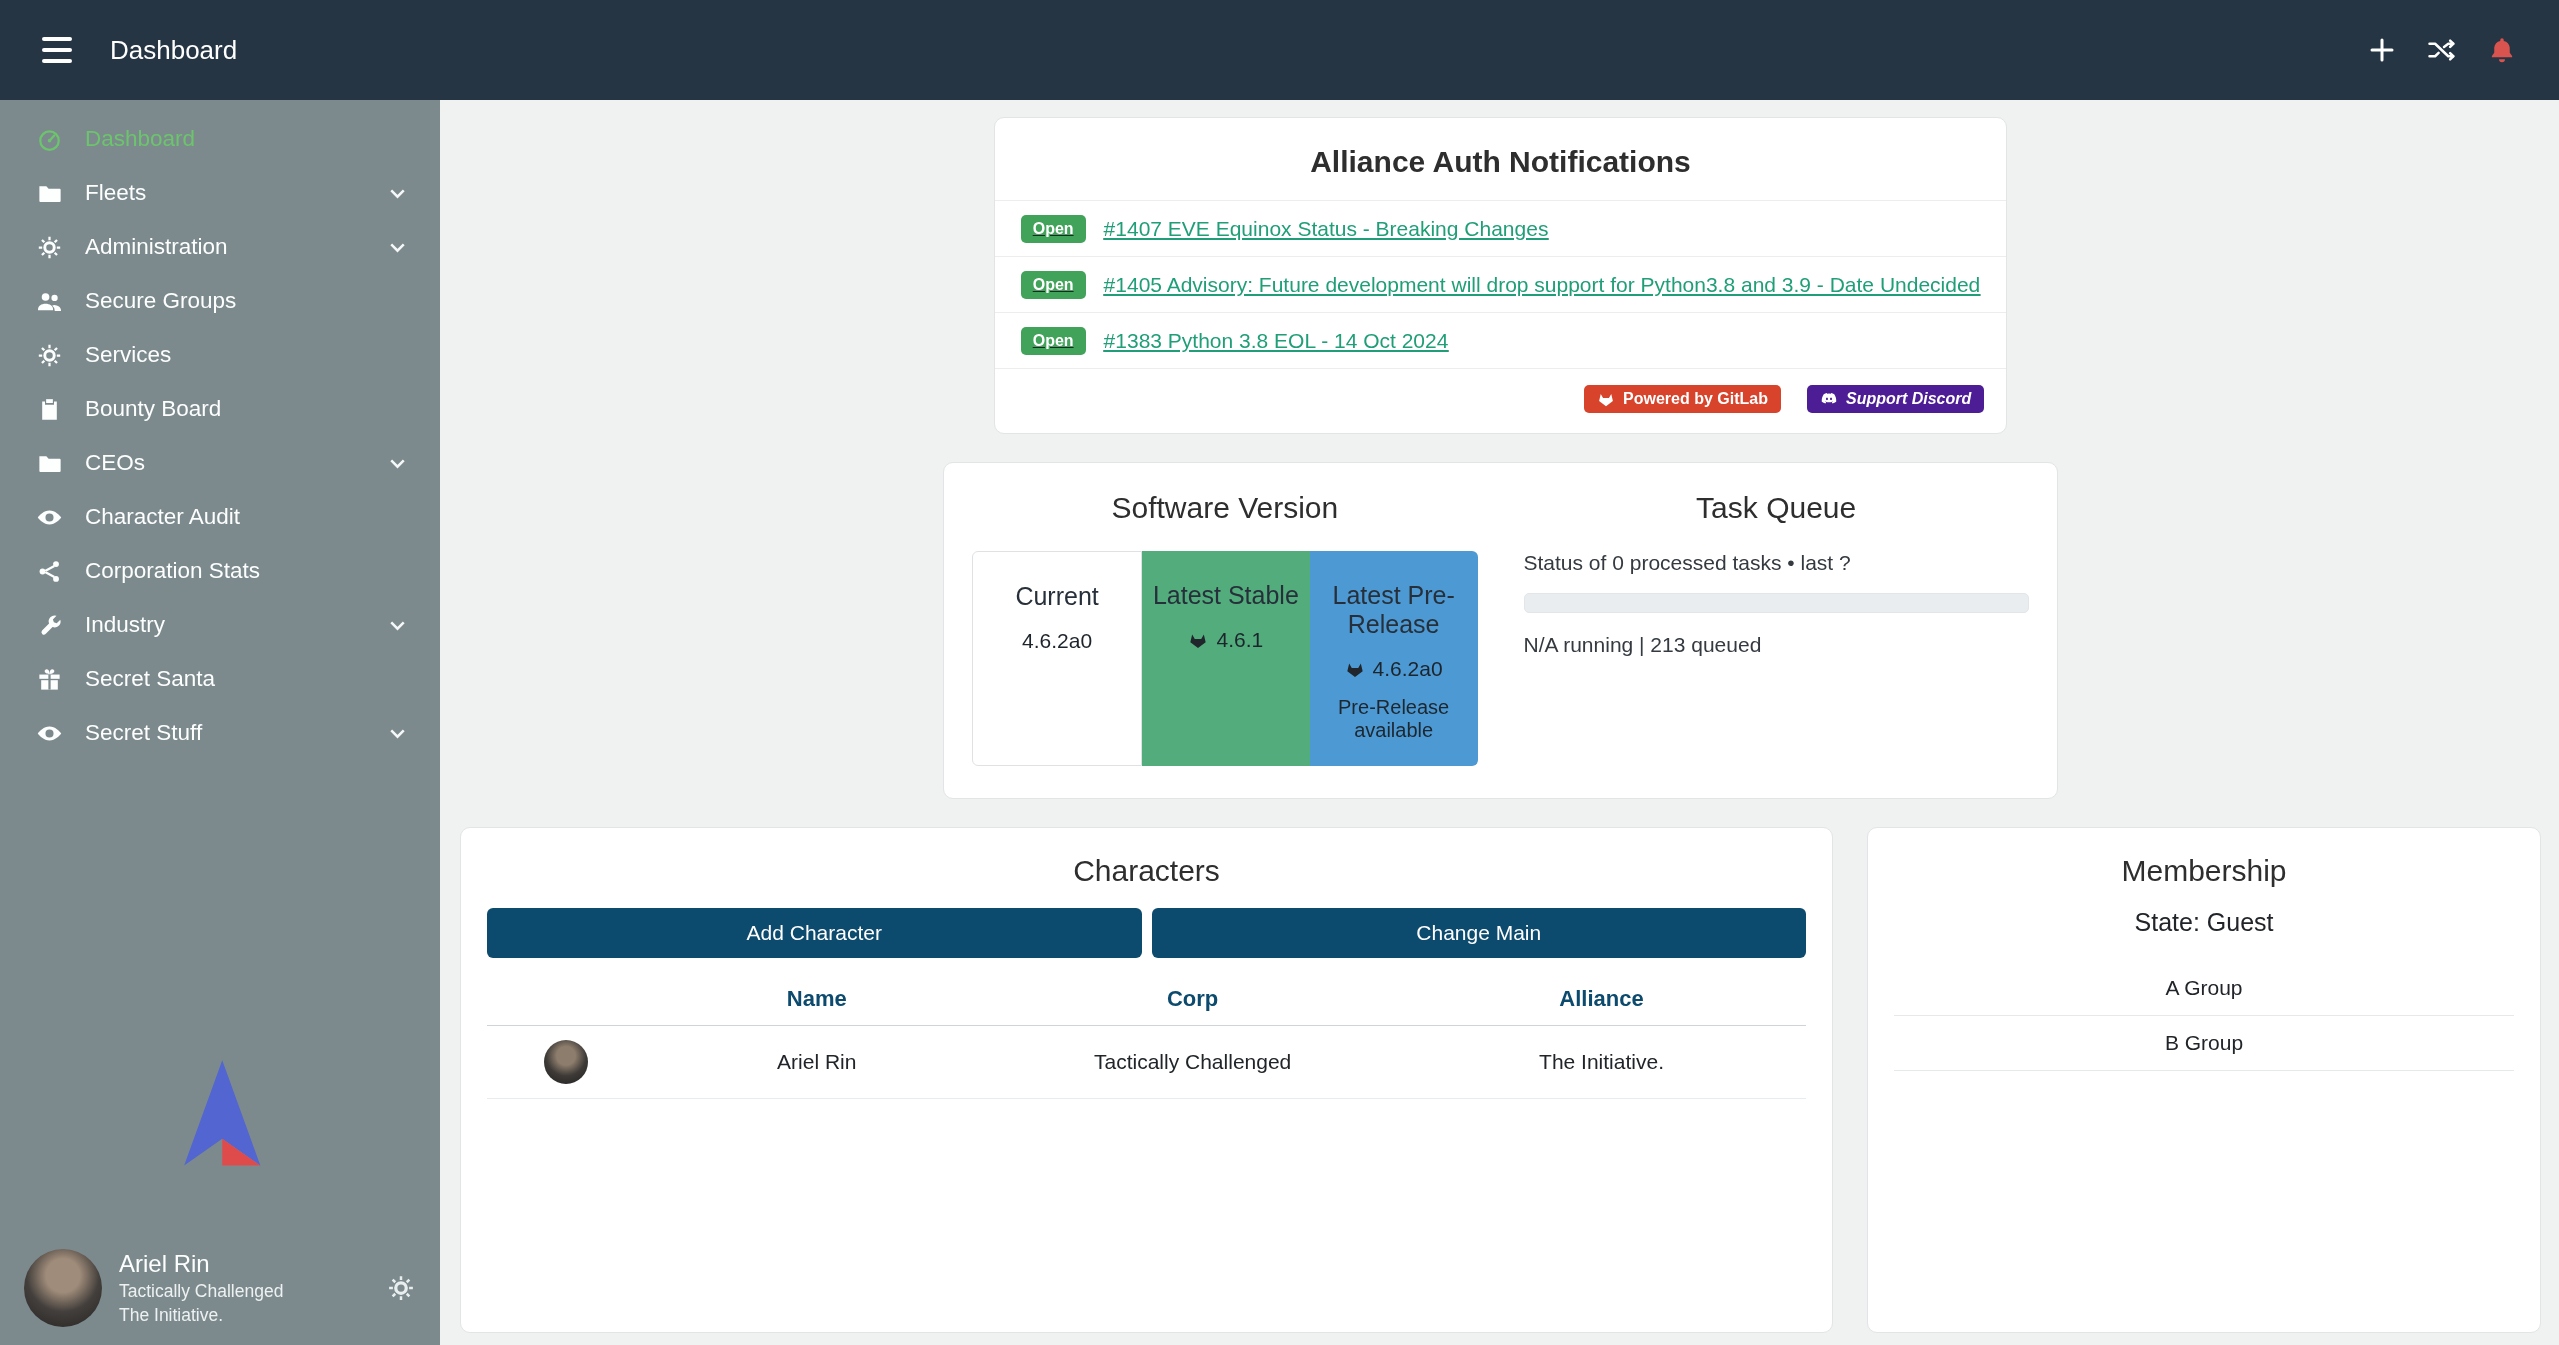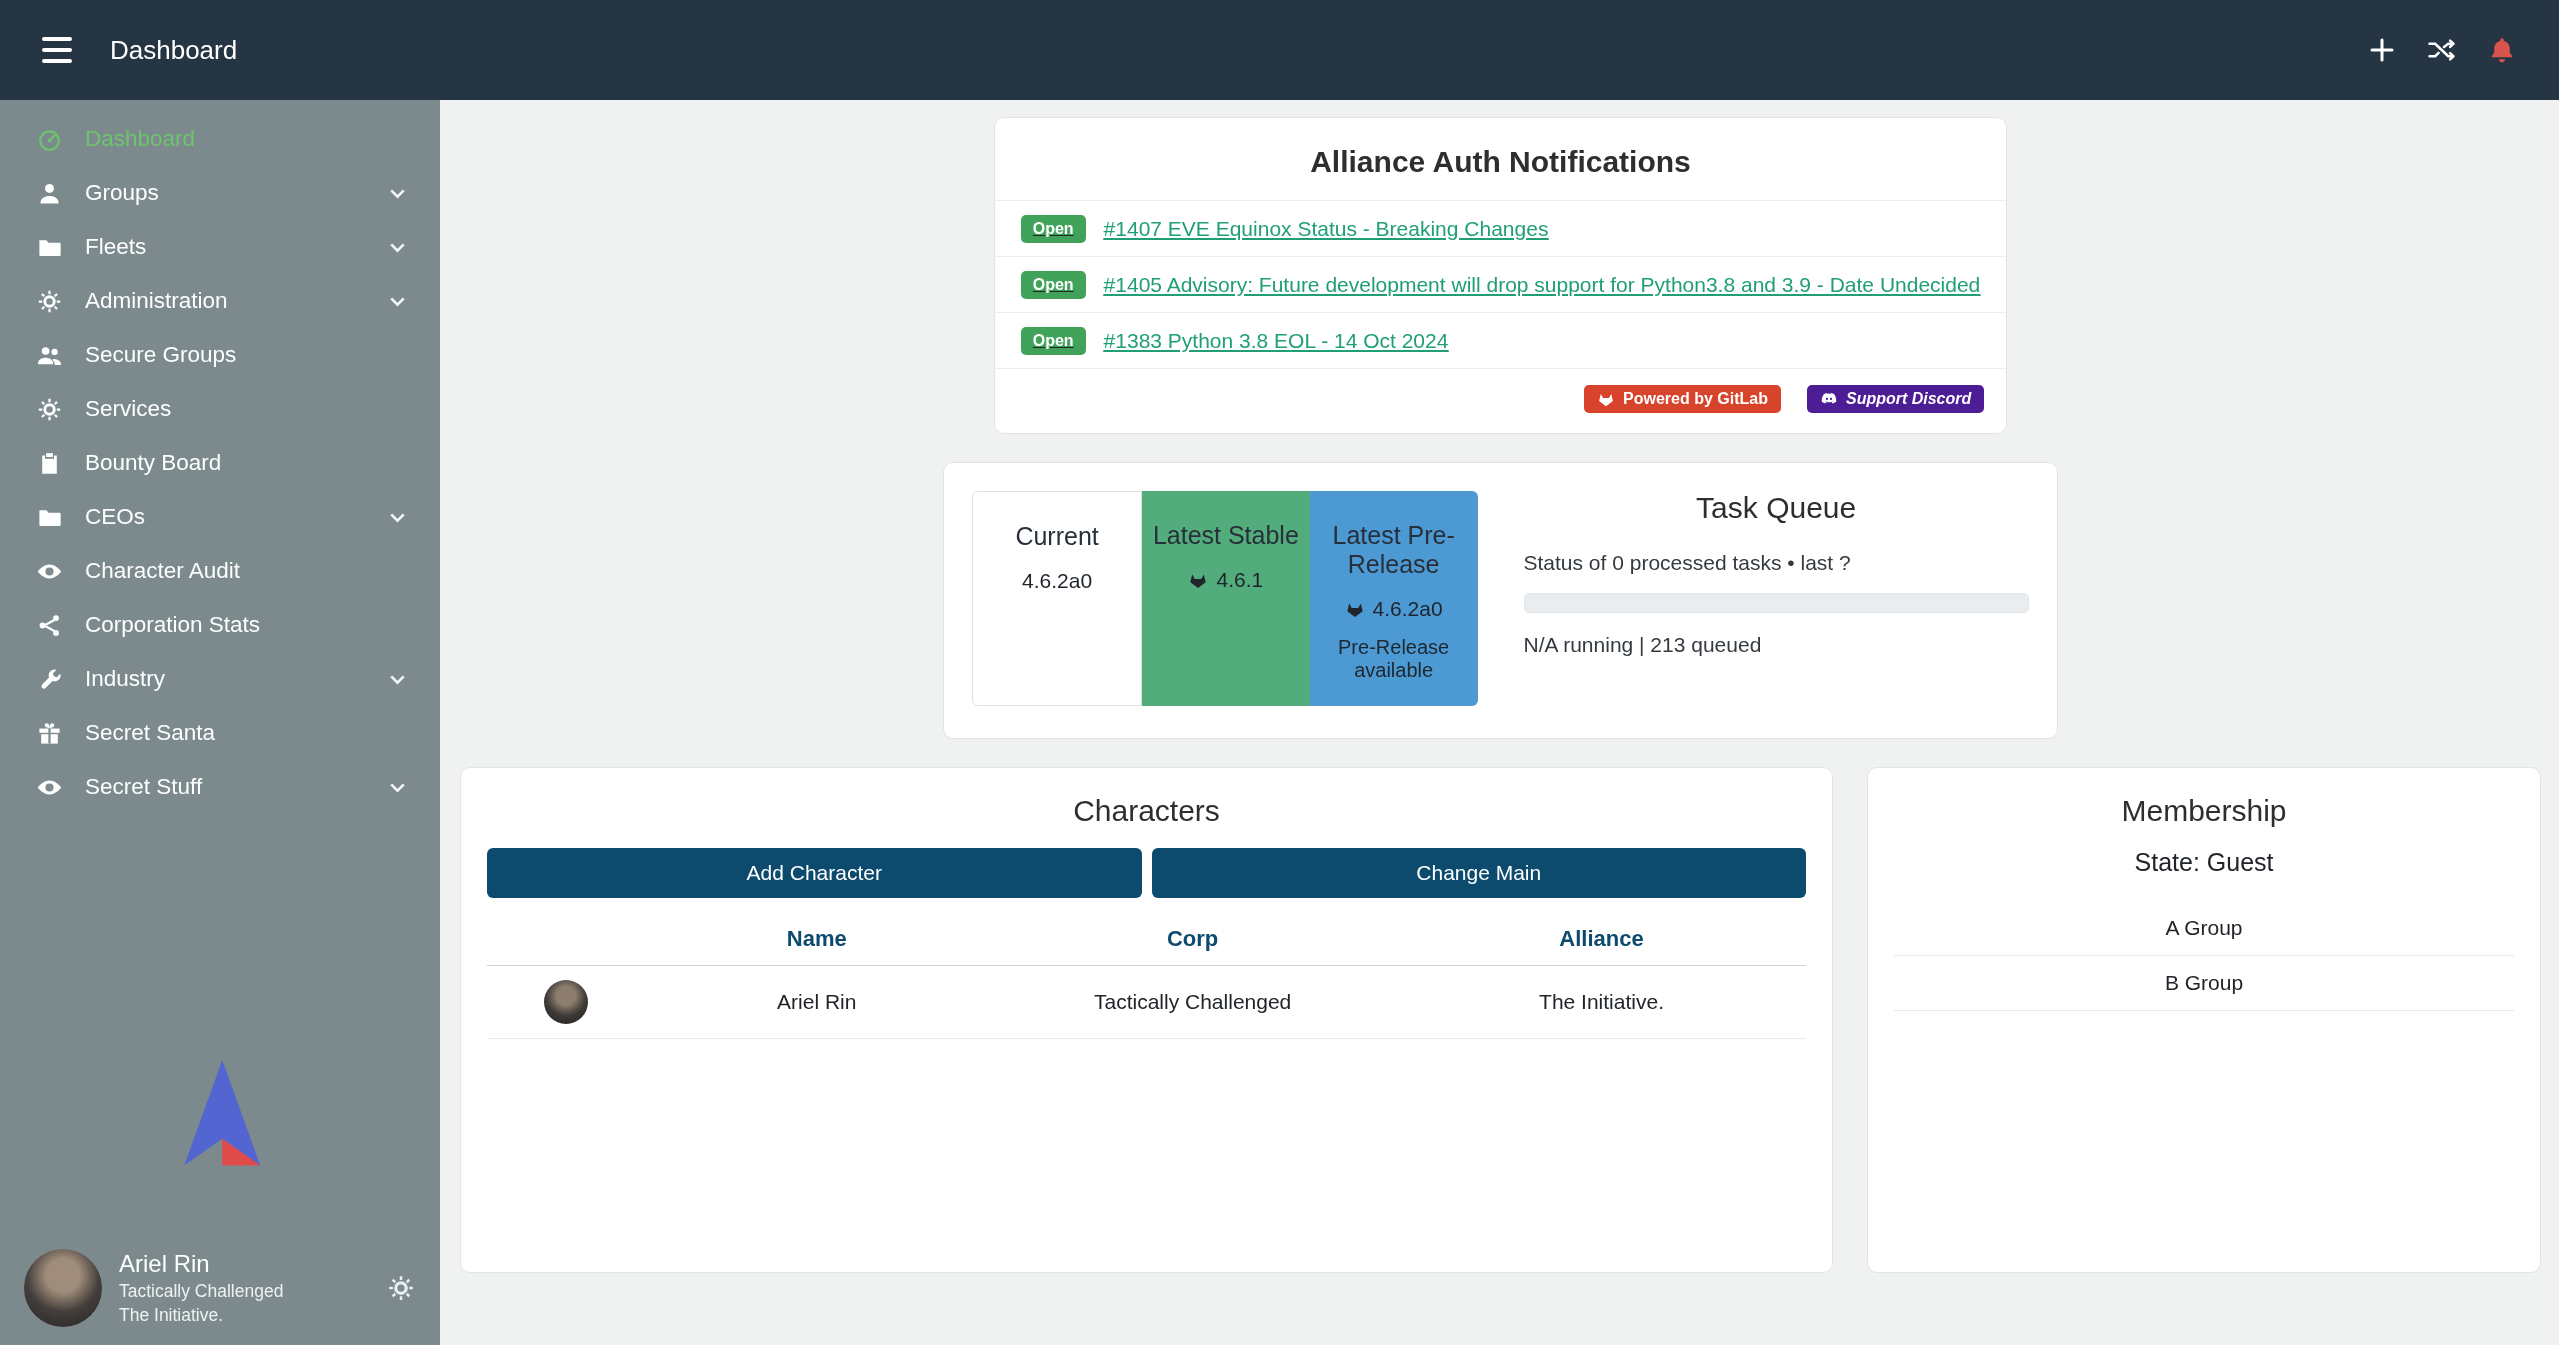--- a/index.html
+++ b/index.html
@@ -137,34 +137,20 @@
         <span class="sicon">
           <svg viewBox="0 0 24 24" fill="none">
               <circle cx="12" cy="13" r="8.2" stroke="currentColor" stroke-width="2"></circle>
               <circle cx="12" cy="13" r="1.6" fill="currentColor"></circle>
               <path d="M12.8 12.2 16.2 8.4" stroke="currentColor" stroke-width="2" stroke-linecap="round"></path>
             </svg>
         </span>
         <span>Dashboard</span>
       </div>
 
-      <div class="side-item">
-        <span class="sicon">
-          <svg viewBox="0 0 24 24" fill="currentColor">
-              <circle cx="12" cy="7.5" r="4"></circle>
-              <path d="M4 20c0-3.6 3.6-5.8 8-5.8s8 2.2 8 5.8v.8H4z"></path>
-            </svg>
-        </span>
-        <span>Groups</span>
-        <span class="chev">
-            <svg viewBox="0 0 24 24" fill="none" stroke="currentColor" stroke-width="2.4">
-              <path d="M6 9l6 6 6-6"></path>
-            </svg>
-          </span>
-      </div>
 
       <div class="side-item">
         <span class="sicon">
           <svg viewBox="0 0 24 24" fill="currentColor">
               <path d="M3 5.5h6.2l2 2.2H21a.9.9 0 0 1 .9.9v10a.9.9 0 0 1-.9.9H3.9a.9.9 0 0 1-.9-.9z"></path>
             </svg>
         </span>
         <span>Fleets</span>
         <span class="chev">
             <svg viewBox="0 0 24 24" fill="none" stroke="currentColor" stroke-width="2.4">
@@ -359,20 +345,21 @@
           <svg viewBox="0 0 24 24" fill="#fff">
               <path d="M19 5.6A16 16 0 0 0 14.9 4l-.5 1a14 14 0 0 0-4.8 0l-.5-1A16 16 0 0 0 5 5.6C2.7 9 2.1 12.3 2.4 15.6A16 16 0 0 0 7.3 18l1-1.6a9 9 0 0 1-1.6-.8l.4-.3a11.4 11.4 0 0 0 9.8 0l.4.3a9 9 0 0 1-1.6.8l1 1.6a16 16 0 0 0 4.9-2.4c.4-3.8-.6-7-2.6-10zM9.3 13.6a1.8 1.8 0 0 1 0-3.5 1.8 1.8 0 0 1 0 3.5zm5.4 0a1.8 1.8 0 0 1 0-3.5 1.8 1.8 0 0 1 0 3.5z"></path>
             </svg>
           <span>Support Discord</span>
         </span>
       </div>
     </section>
 
     <section class="card" id="card-status">
       <div>
+        <h2 class="sec-title">Software Version</h2>
         <div class="vstrip">
           <div class="vcol v-current">
             <div class="v-label">Current</div>
             <div class="v-val">
                 <span>4.6.2a0</span>
               </div>
           </div>
           <div class="vcol v-stable">
             <div class="v-label">Latest Stable</div>
             <div class="v-val">

